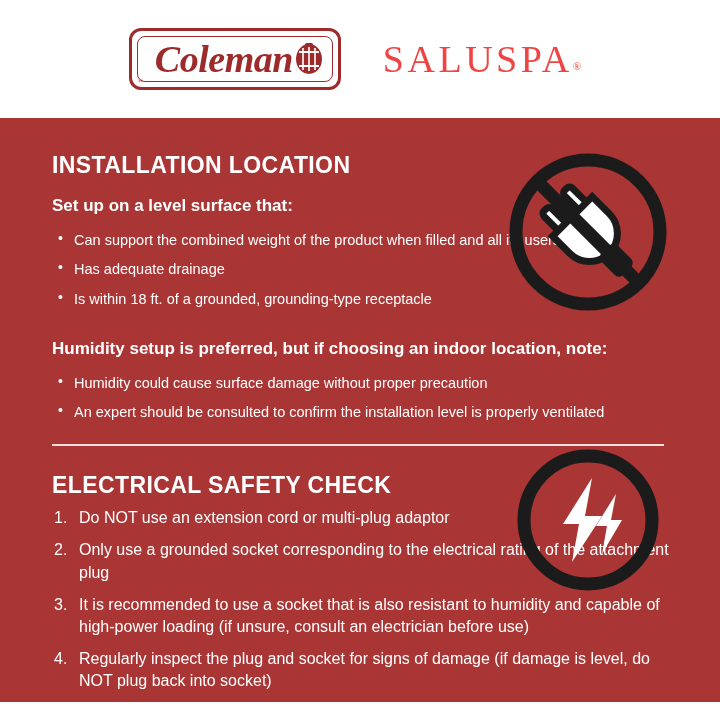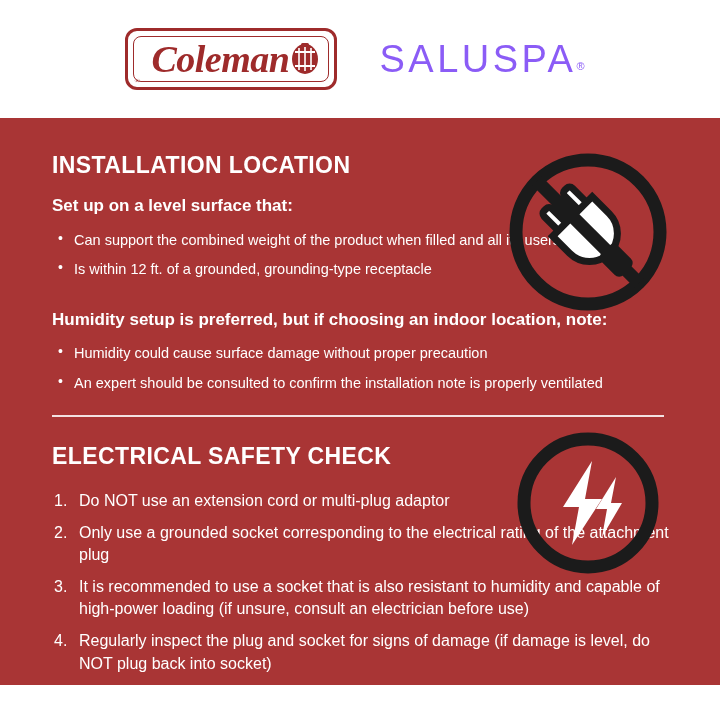--- a/index.html
+++ b/index.html
@@ -73,24 +73,24 @@
   .coleman-reg {
     position: absolute;
     left: 6px;
     bottom: 2px;
     font-size: 7px;
     color: #9e2b2b;
     font-family: "Liberation Serif", serif;
   }
 
   .saluspa-word {
-    font-family: Liberation Sans, sans-serif;
+    font-family: Liberation Serif, serif;
     font-size: 38px;
     letter-spacing: 3.5px;
-    color: #8b5cf6;
+    color: #ef4444;
     position: relative;
     padding-right: 10px;
   }
   .saluspa-word .reg {
     font-size: 11px;
     vertical-align: 2px;
     letter-spacing: 0;
   }
 
   
@@ -178,21 +178,21 @@
   }
   .icon-bolt {
     position: absolute;
     right: 58px;
     bottom: 108px;
     width: 148px;
     height: 148px;
   }
 
   .sec2 { margin-top: 26px; }
-  .sec2 h2.section-title { margin-bottom: 20px; }
+  .sec2 h2.section-title { margin-bottom: 8px; }
 </style>
 </head>
 <body>
 
 <div class="page">
 
   <div class="header">
 
     <div class="coleman-logo">
       <div class="inner-rule"></div>
@@ -212,27 +212,28 @@
 
   </div>
 
   <div class="content">
 
     <div>
       <h2 class="section-title">INSTALLATION LOCATION</h2>
       <p class="lead">Set up on a level surface that:</p>
       <ul class="bullets">
         <li>Can support the combined weight of the product when filled and all its users</li>
-        <li>Is within 12 ft. of a grounded, grounding-type receptacle</li>
+        <li>Has adequate drainage</li>
+        <li>Is within 18 ft. of a grounded, grounding-type receptacle</li>
       </ul>
       <div class="gap-block"></div>
       <p class="lead">Humidity setup is preferred, but if choosing an indoor location, note:</p>
       <ul class="bullets">
         <li>Humidity could cause surface damage without proper precaution</li>
-        <li>An expert should be consulted to confirm the installation note is properly ventilated</li>
+        <li>An expert should be consulted to confirm the installation level is properly ventilated</li>
       </ul>
 
       <svg class="icon-plug" viewBox="0 0 168 168">
         <circle cx="84" cy="84" r="72" fill="none" stroke="#1b1b1b" stroke-width="13"></circle>
         <g transform="translate(84,84) rotate(-45) translate(-84,-84)">
           <rect x="64" y="38" width="11" height="26" rx="4" fill="#ffffff" stroke="#1b1b1b" stroke-width="7"></rect>
           <rect x="93" y="38" width="11" height="26" rx="4" fill="#ffffff" stroke="#1b1b1b" stroke-width="7"></rect>
           <path d="M56 62 h56 v24 a28 28 0 0 1 -28 28 a28 28 0 0 1 -28 -28 z" fill="#ffffff" stroke="#1b1b1b" stroke-width="7"></path>
           <rect x="76" y="112" width="16" height="24" rx="3" fill="#ffffff" stroke="#1b1b1b" stroke-width="7"></rect>
         </g>

